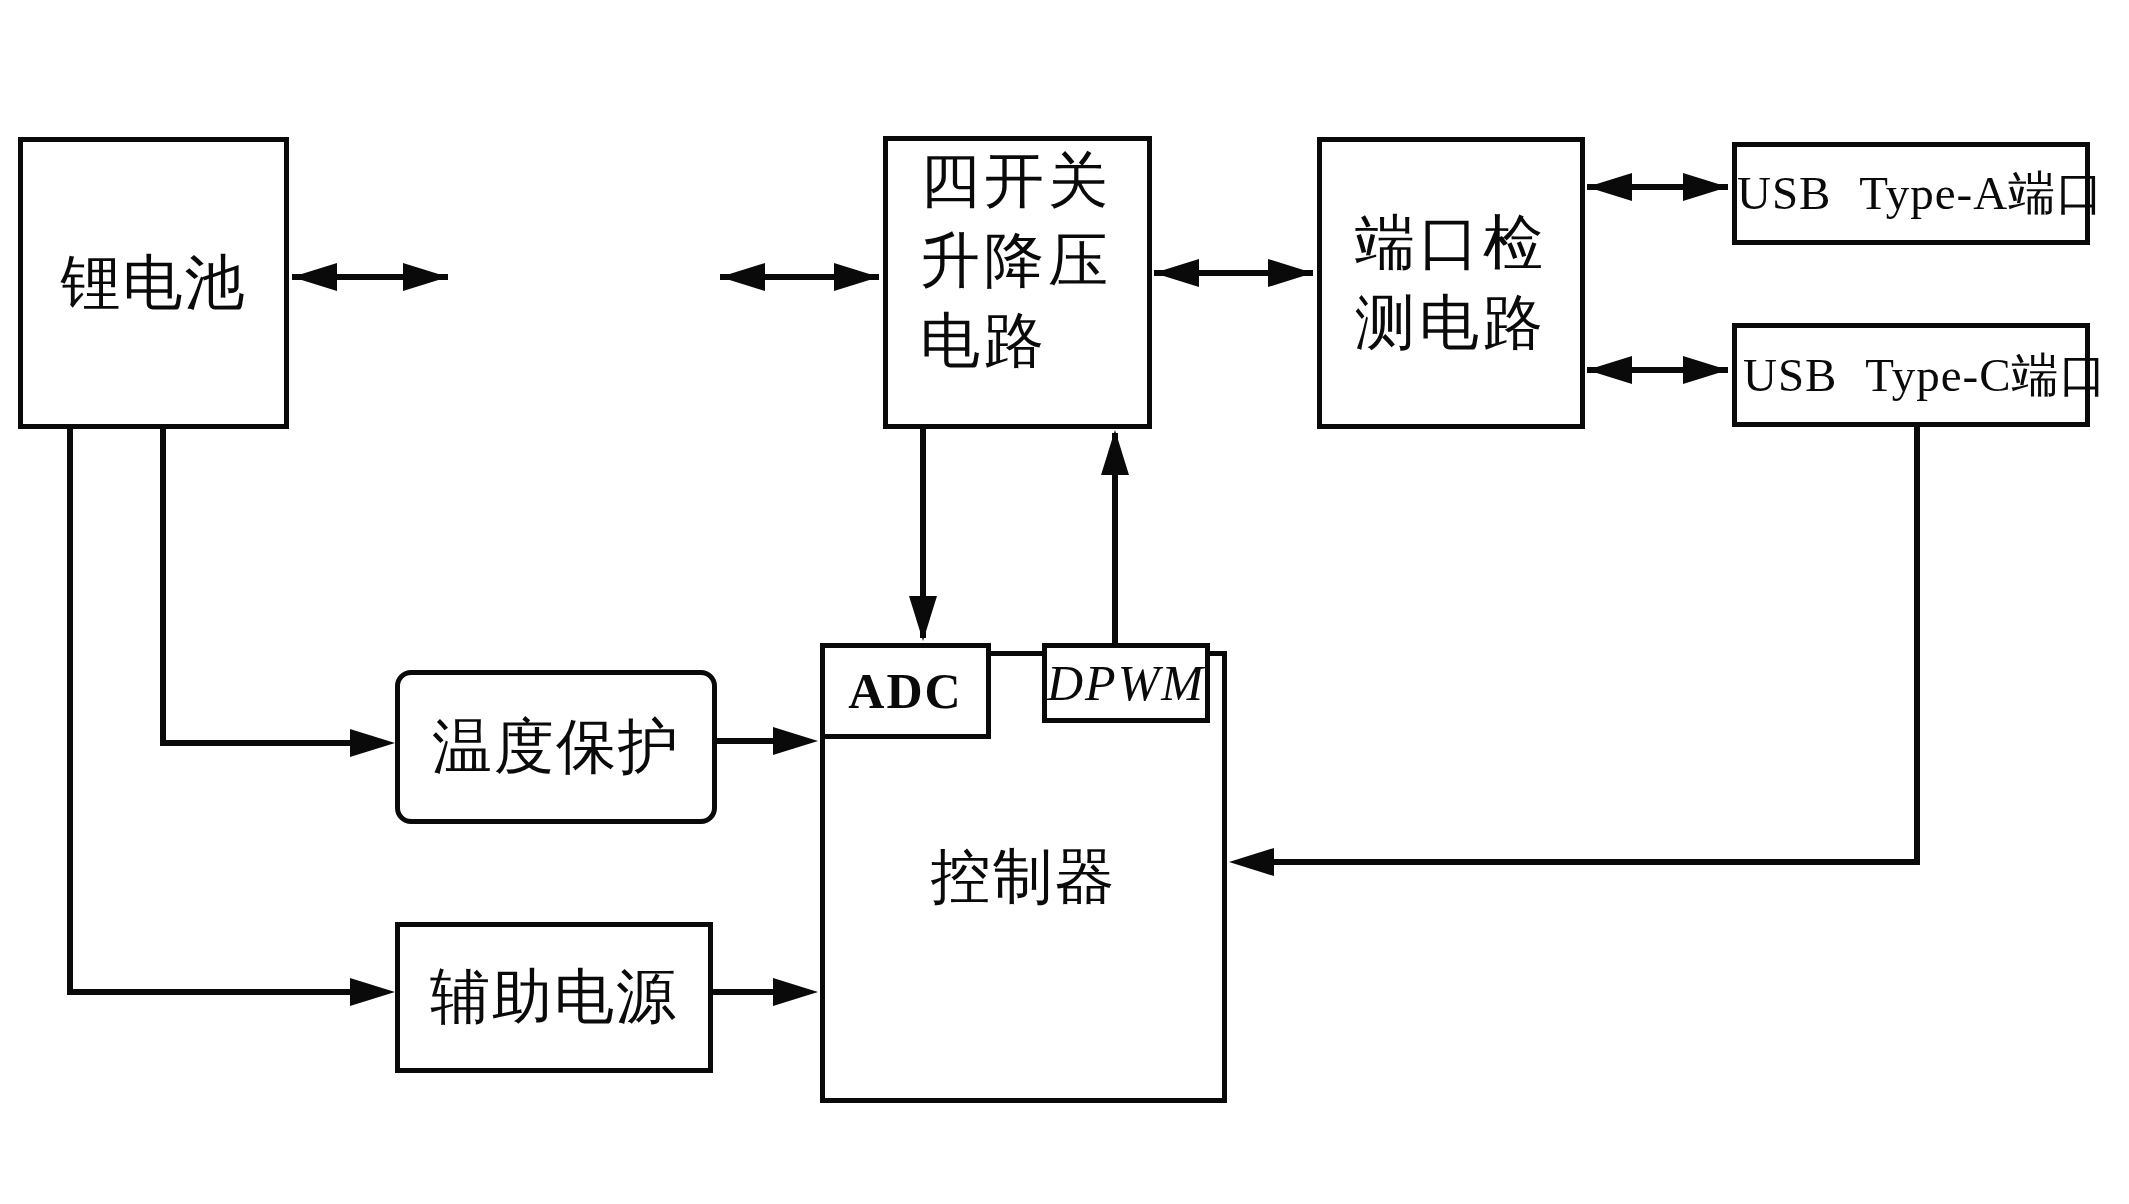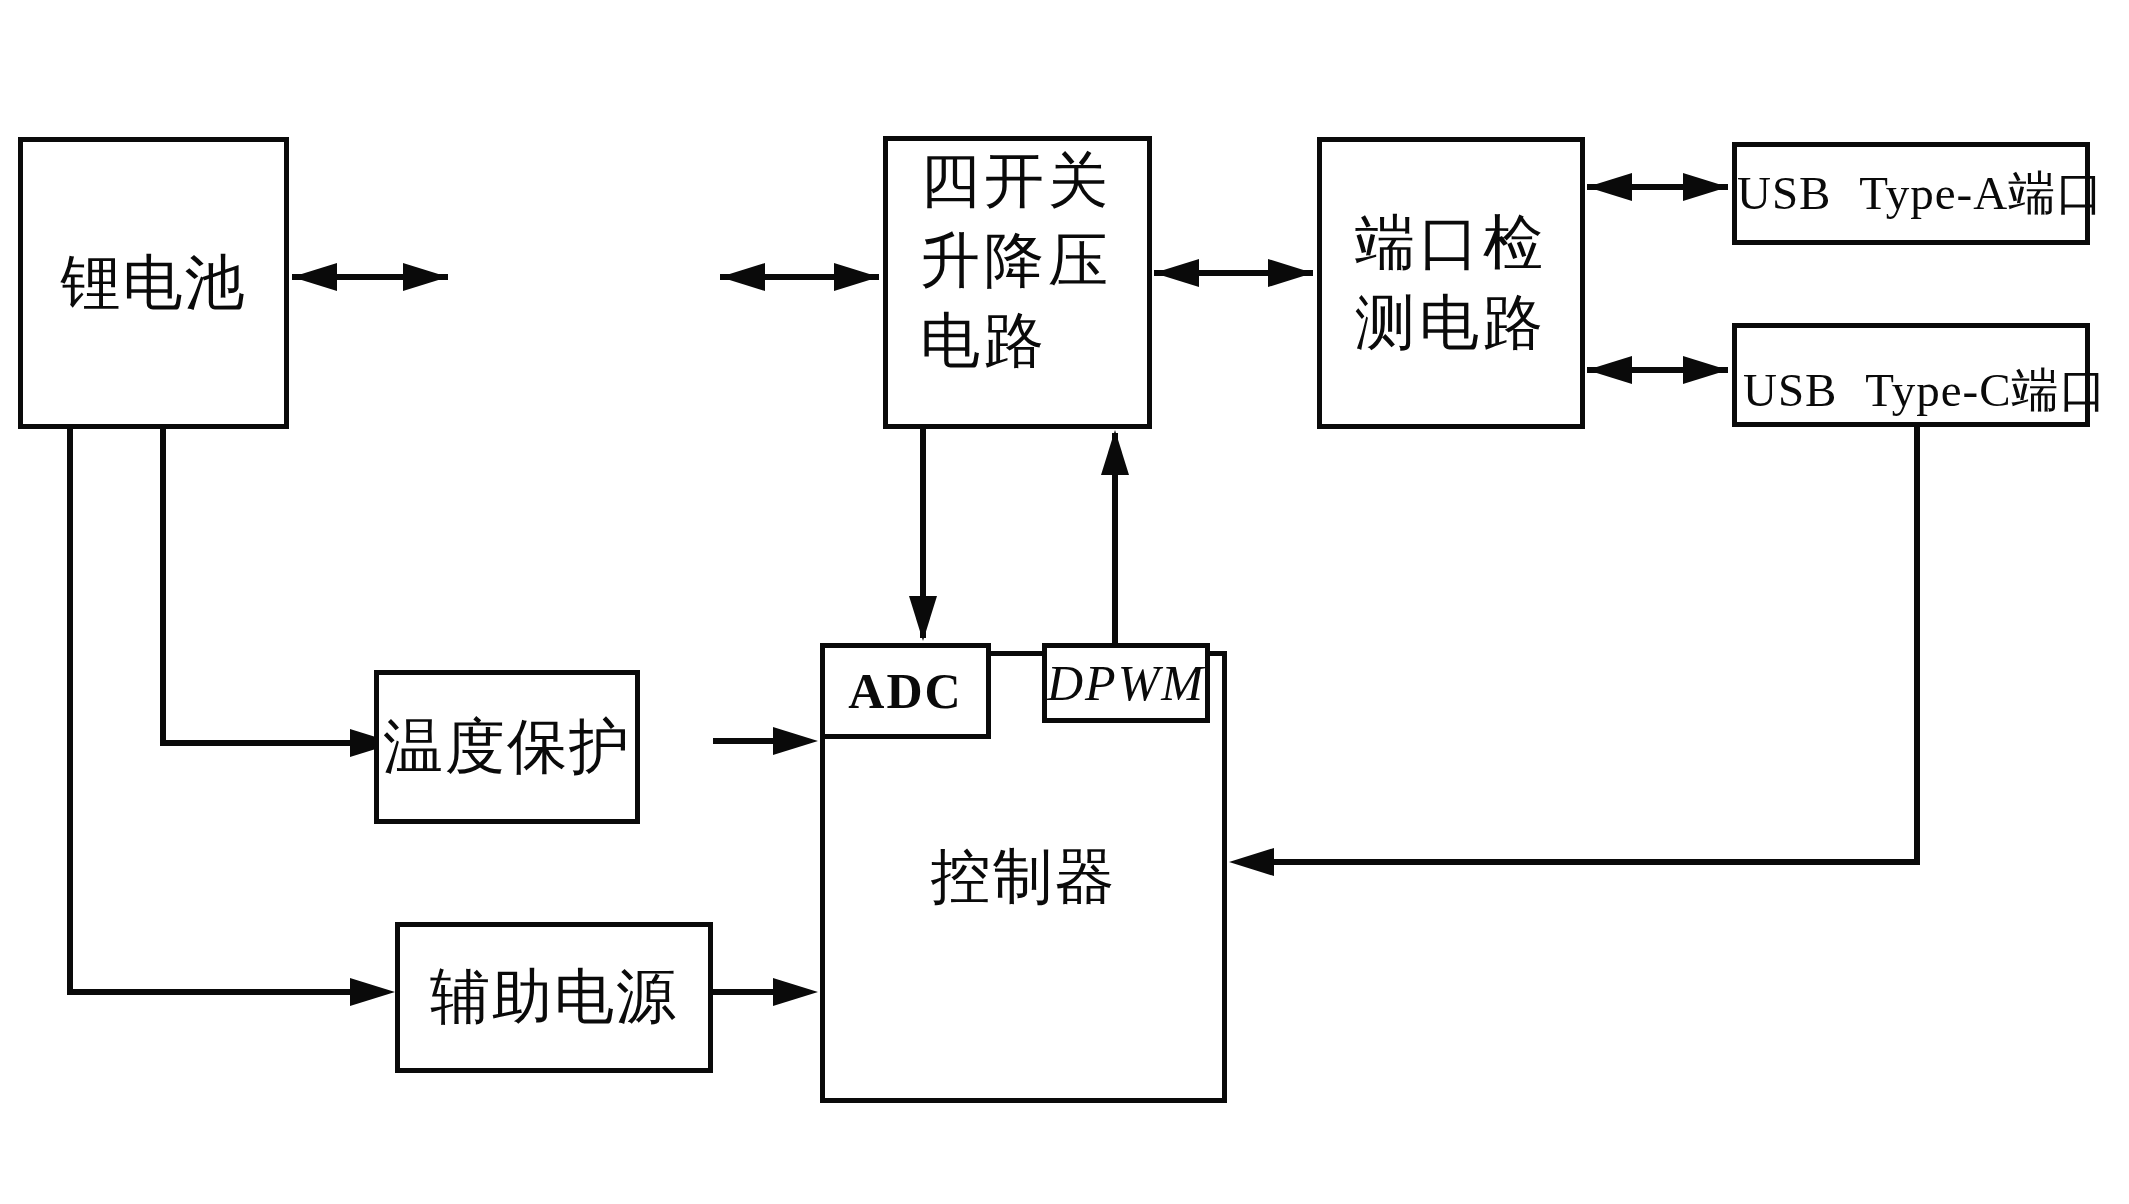--- a/index.html
+++ b/index.html
@@ -56,22 +56,22 @@
     white-space: nowrap;
   }
   #node-battery          { left: 18px;   top: 137px; width: 271px; height: 292px; }
   #node-battery-protection { left: 452px; top: 137px; width: 266px; height: 291px; }
   #node-buck-boost       { left: 883px;  top: 136px; width: 269px; height: 293px;
                            padding-left: 32px; justify-content: flex-start; }
   #node-port-detection   { left: 1317px; top: 137px; width: 268px; height: 292px; }
   #node-usb-a            { left: 1732px; top: 142px; width: 358px; height: 103px;
                            justify-content: flex-start; }
   #node-usb-b            { left: 1732px; top: 323px; width: 358px; height: 104px;
-                           justify-content: flex-start; padding-left: 6px; align-items: flex-end; }
-  #node-temperature      { left: 374px;  top: 670px; width: 266px; height: 154px; }
+                           justify-content: flex-start; padding-left: 6px; }
+  #node-temperature      { left: 395px;  top: 670px; width: 322px; height: 154px; border-radius: 16px; }
   #node-aux-power        { left: 395px;  top: 922px; width: 318px; height: 151px; }
   #node-controller       { left: 820px;  top: 643px; width: 407px; height: 452px; margin-top: 8px; }
   #node-adc              { left: 820px;  top: 643px; width: 171px; height: 96px; font-weight: bold; }
   #node-dpwm             { left: 1042px; top: 643px; width: 168px; height: 80px; font-style: italic; }
   .usb-label {
     font-size: 47px;
     letter-spacing: 1px;
     word-spacing: 16px;
     white-space: nowrap;
   }

